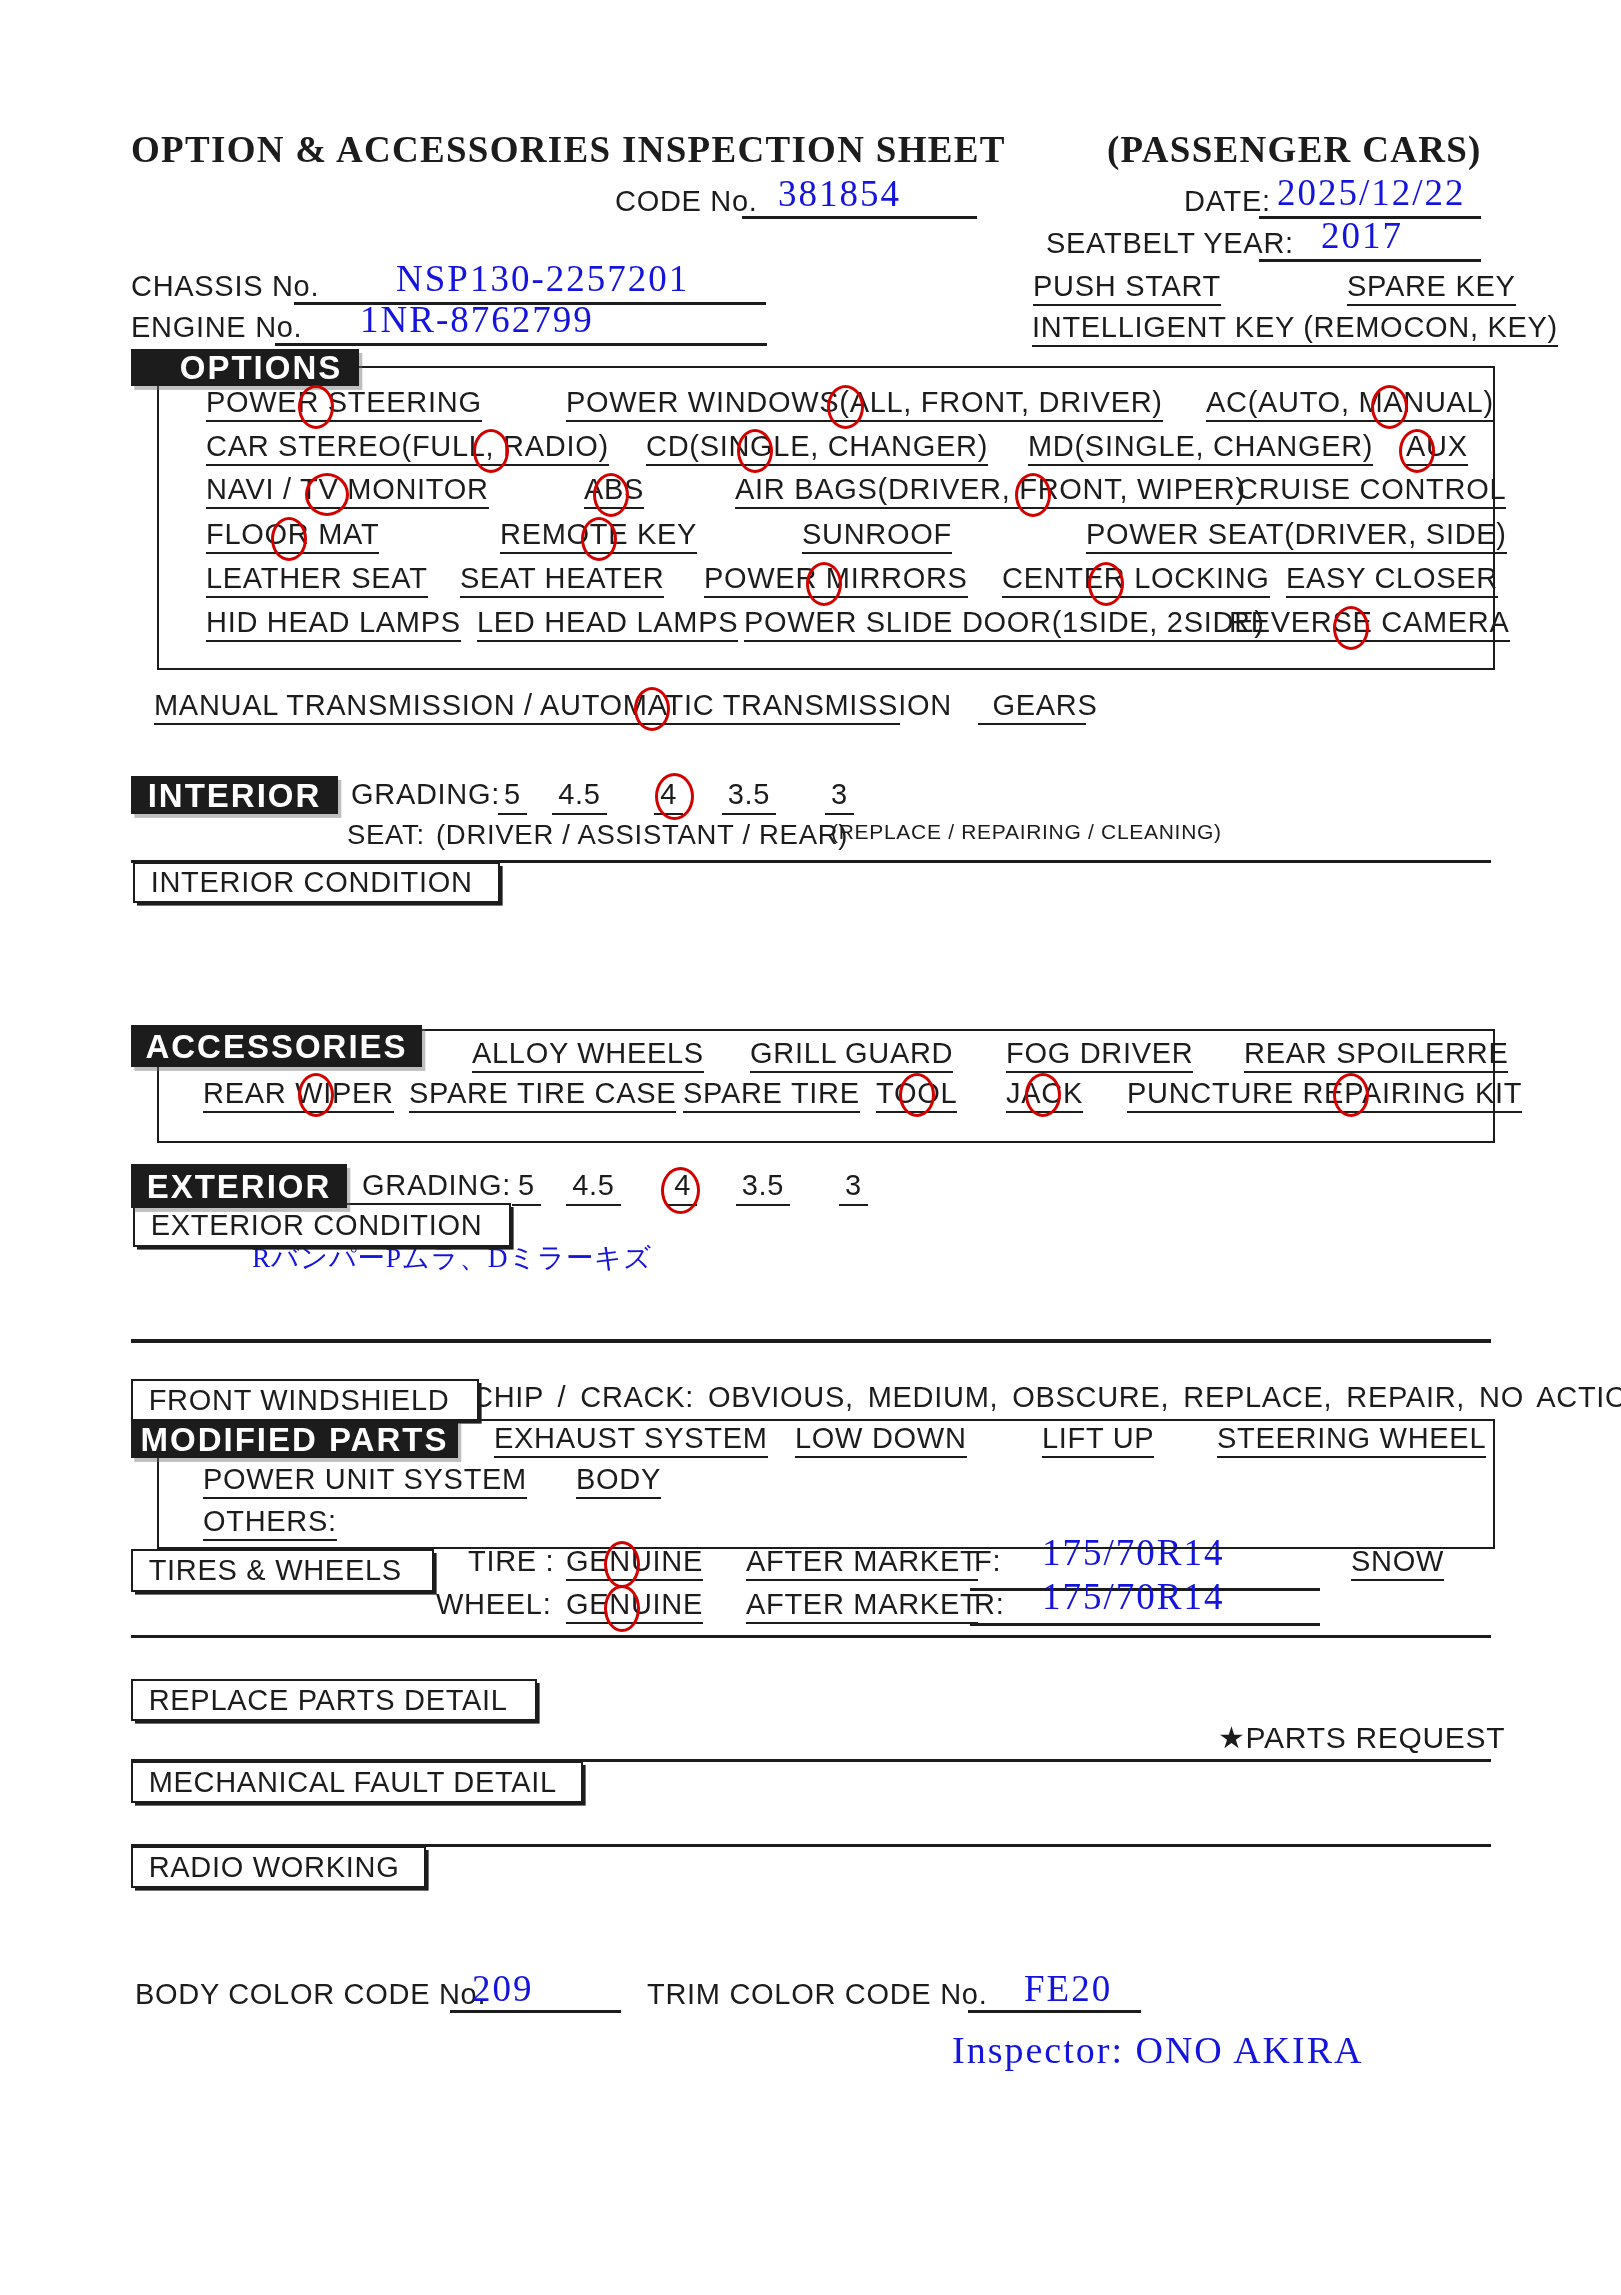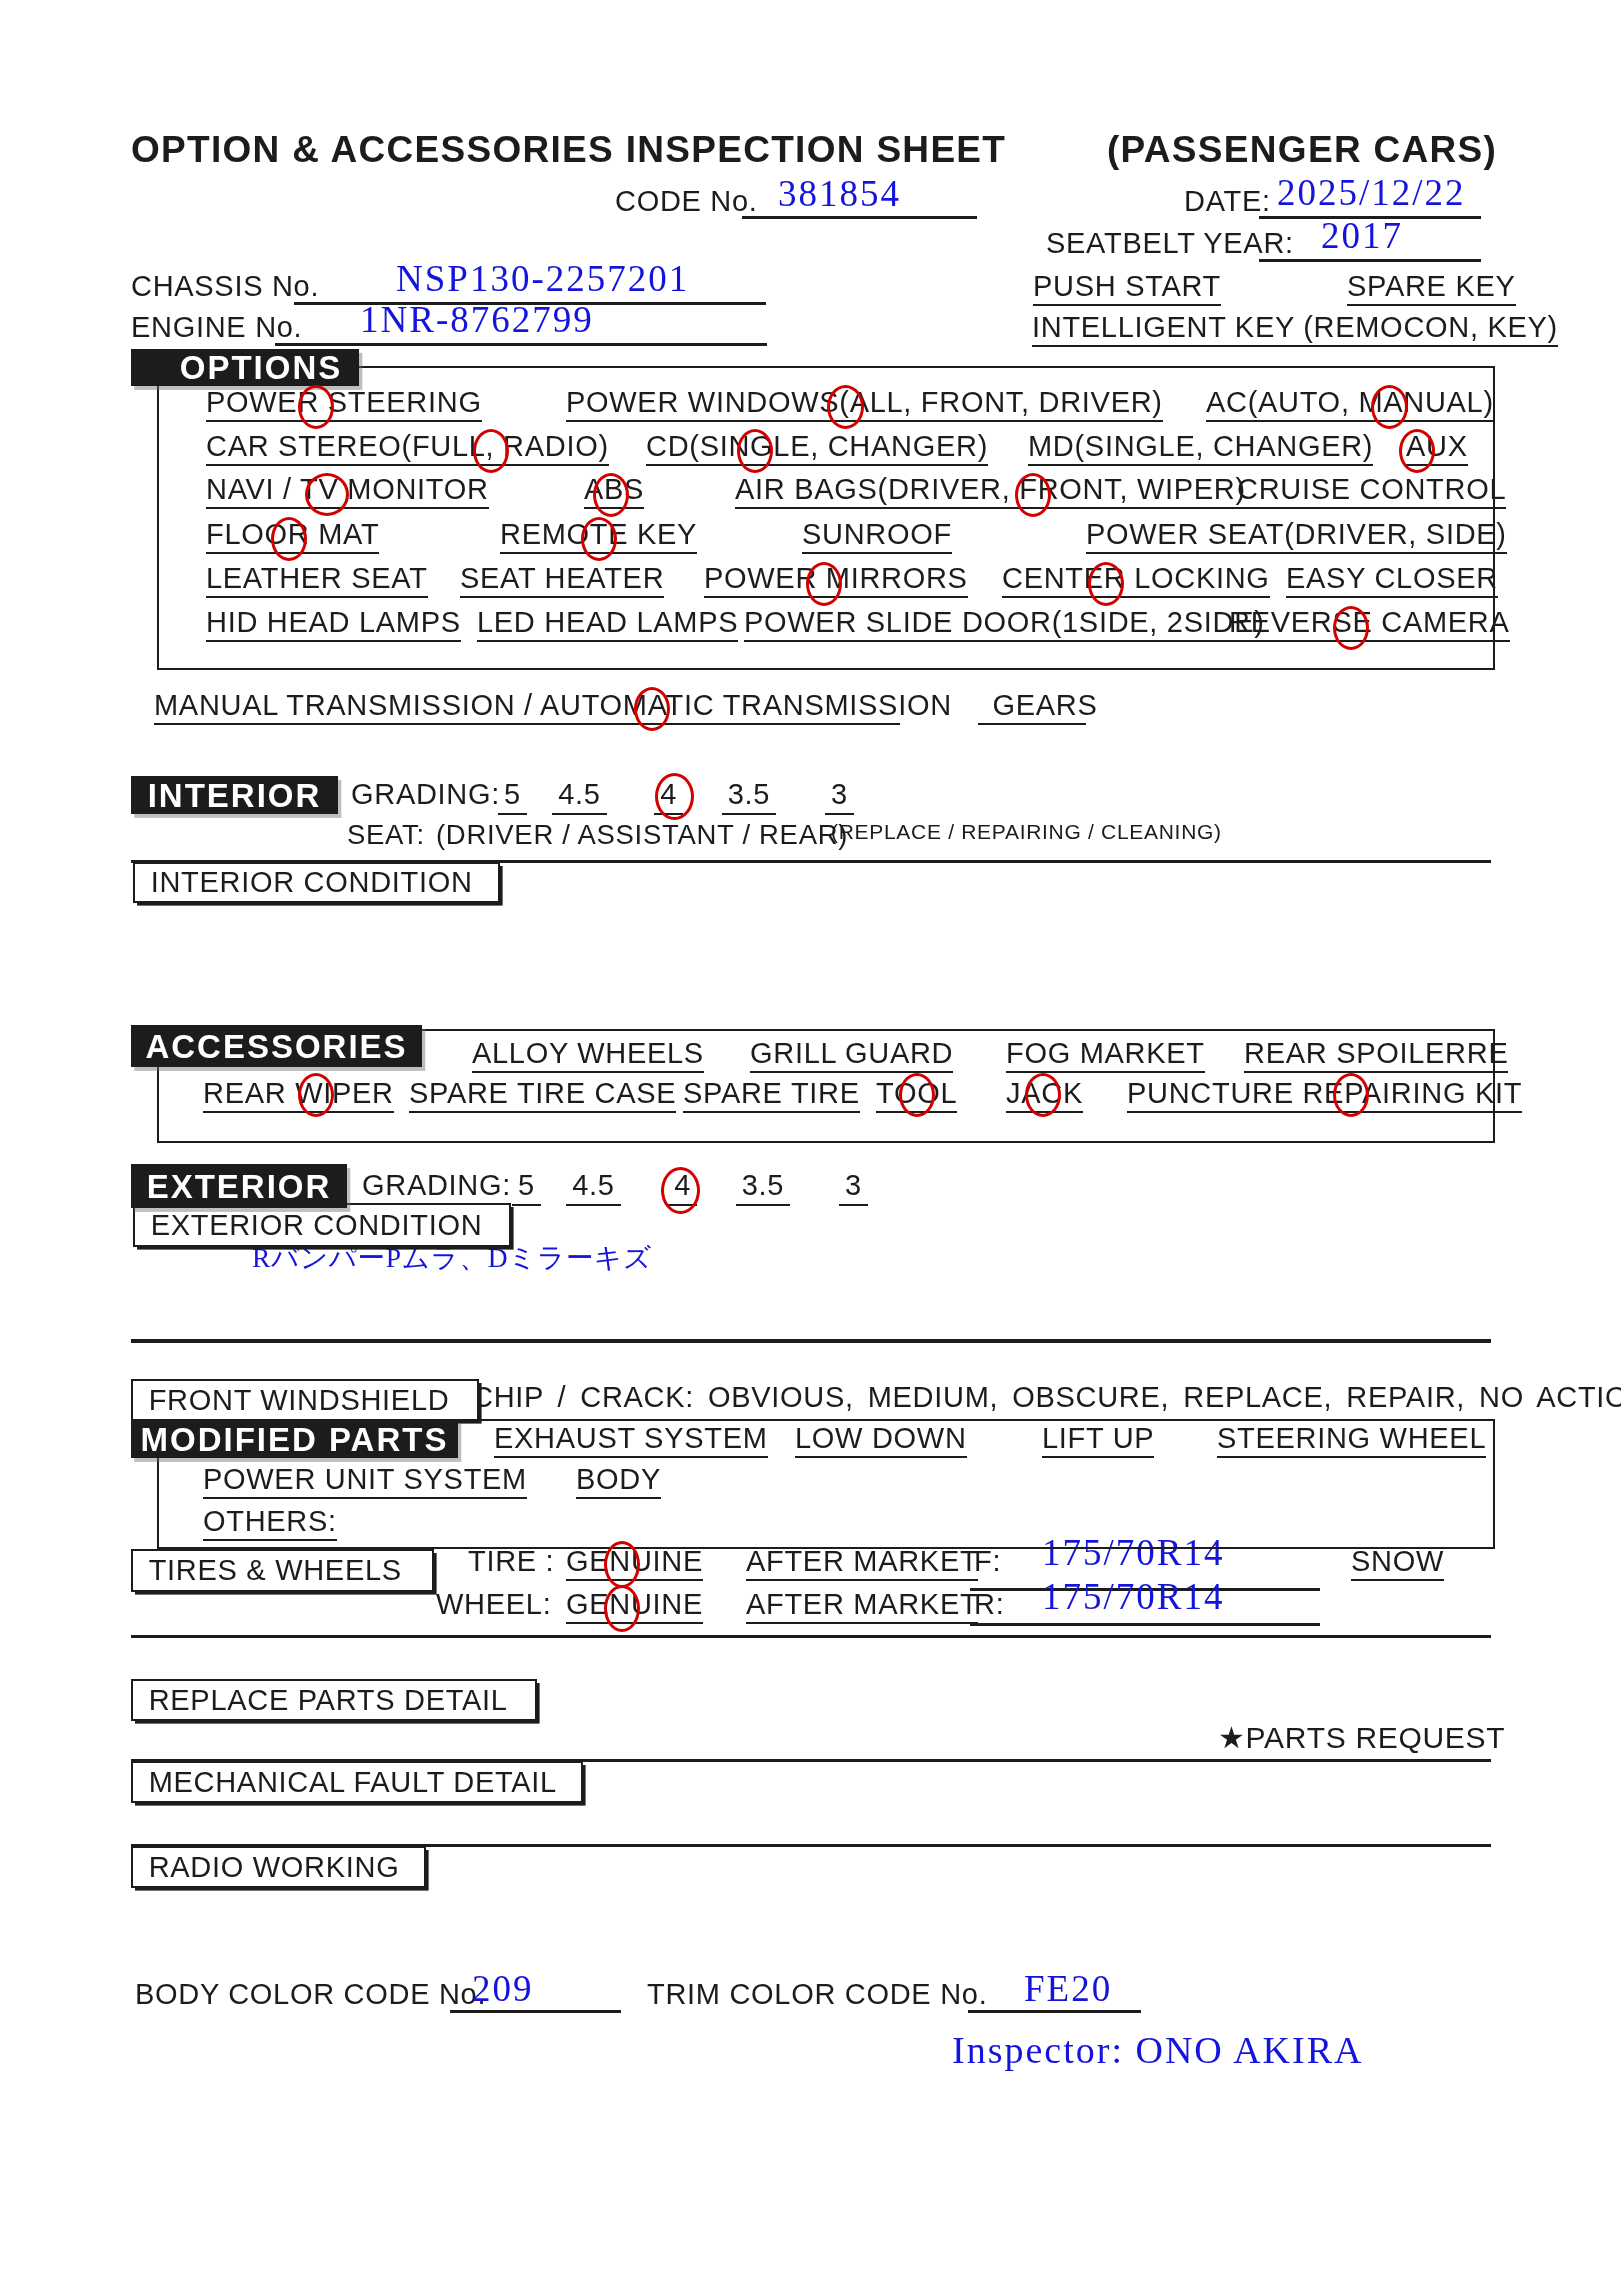--- a/index.html
+++ b/index.html
@@ -1,20 +1,20 @@
 <!DOCTYPE html>
 <html style="font-size:10.5px"><head>
 <meta charset="utf-8">
 <style>
   html,body{margin:0;padding:0;background:#ffffff;}
   .page{position:relative;width:1622px;height:2295px;background:#ffffff;overflow:hidden;
         font-family:"Liberation Sans",sans-serif;color:#1c1c1c;}
   .t{position:absolute;white-space:nowrap;line-height:1;font-size:29px;letter-spacing:0.7px;color:#1c1c1c;}
   .u{border-bottom:2.6px solid #1c1c1c;padding-bottom:3.3px;}
-  .title{font-size:37px;font-weight:bold;letter-spacing:1.3px;}
+  .title{font-size:37px;font-weight:bold;letter-spacing:1.3px;font-family:Liberation Serif, serif;}
   .hdr{position:absolute;background:#1c1c1c;color:#ffffff;font-weight:bold;font-size:33px;
        letter-spacing:2px;display:flex;align-items:center;justify-content:center;
        box-shadow:3.3px 3.9px 0 rgba(110,110,110,.45);z-index:5;line-height:1;}
   .rect{position:absolute;border:2.6px solid #1c1c1c;z-index:1;}
   .box{position:absolute;border:2.6px solid #1c1c1c;background:#fff;display:flex;align-items:center;
        padding-left:15.7px;font-size:29px;letter-spacing:0.7px;white-space:nowrap;
        box-shadow:3.3px 3.3px 0 -0.7px #1c1c1c;z-index:4;line-height:1;}
   .hline{position:absolute;background:#1c1c1c;height:2.6px;z-index:0;}
   .blue{font-family:"Liberation Serif",serif;color:#1414dd;font-size:37px;letter-spacing:2px;}
   .circ{position:absolute;border:3.9px solid #d40000;border-radius:50%;z-index:6;background:transparent;}
@@ -117,21 +117,21 @@
   <div class="t" style="left:831px;top:821px;font-size:21px;">(REPLACE / REPAIRING / CLEANING)</div>
 
   <div class="hline" style="left:131px;top:860px;width:1360px;"></div>
   <div class="box" style="left:133px;top:862px;width:347px;height:37px;">INTERIOR CONDITION</div>
 
   <div class="rect" style="left:157px;top:1029px;width:1334px;height:110px;"></div>
   <div class="hdr" style="left:131px;top:1025px;width:291px;height:42px;">ACCESSORIES</div>
 
   <div class="t u" style="left:472px;top:1039px;">ALLOY WHEELS</div>
   <div class="t u" style="left:750px;top:1039px;">GRILL GUARD</div>
-  <div class="t u" style="left:1006px;top:1039px;">FOG MARKET</div>
+  <div class="t u" style="left:1006px;top:1039px;">FOG DRIVER</div>
   <div class="t u" style="left:1244px;top:1039px;">REAR SPOILERRE</div>
   <div class="t u" style="left:203px;top:1079px;">REAR WIPER</div>
   <div class="t u" style="left:409px;top:1079px;">SPARE TIRE CASE</div>
   <div class="t u" style="left:683px;top:1079px;">SPARE TIRE</div>
   <div class="t u" style="left:876px;top:1079px;">TOOL</div>
   <div class="t u" style="left:1006px;top:1079px;">JACK</div>
   <div class="t u" style="left:1127px;top:1079px;">PUNCTURE REPAIRING KIT</div>
 
   <div class="circ" style="left:298px;top:1073px;width:30px;height:38px;"></div>
   <div class="circ" style="left:899px;top:1073px;width:30px;height:38px;"></div>

